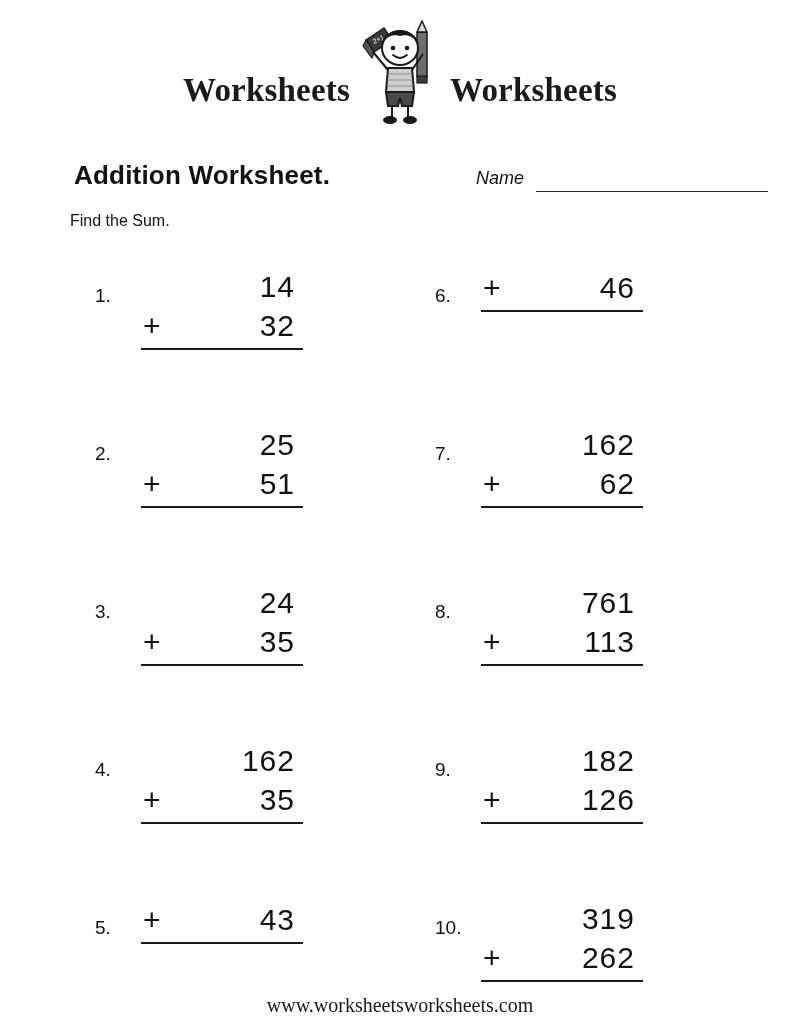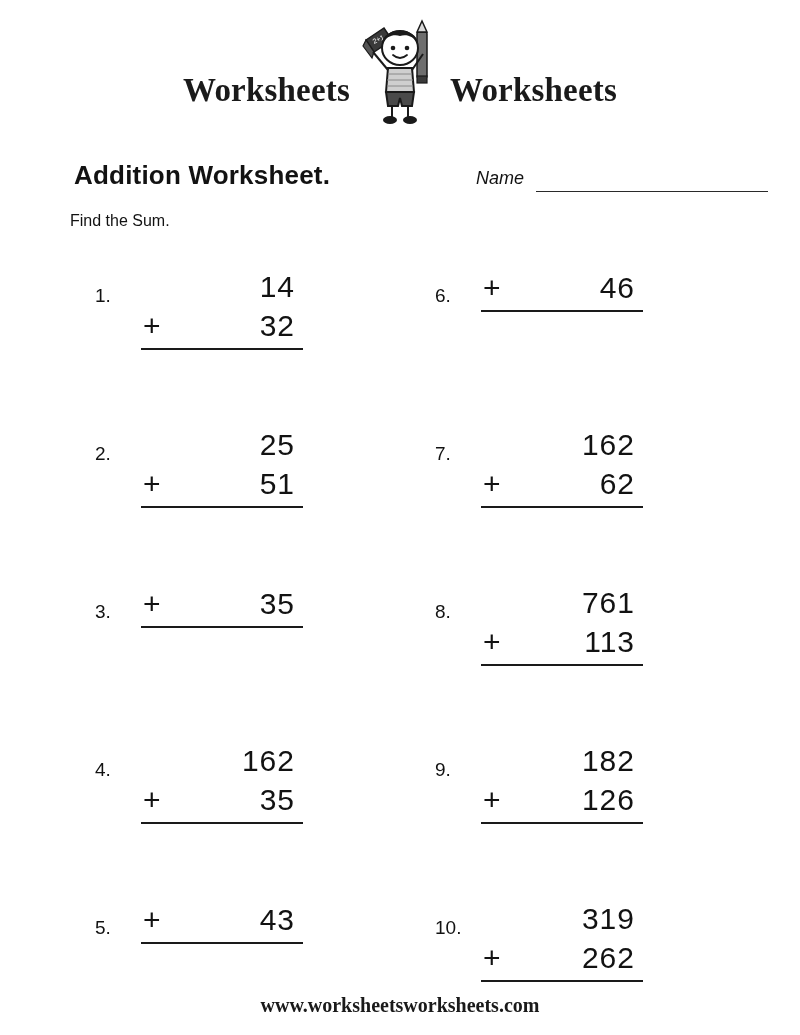--- a/index.html
+++ b/index.html
@@ -151,21 +151,20 @@
   
   .footer {
     position: absolute;
     bottom: 18px;
     left: 0;
     width: 100%;
     text-align: center;
     font-family: "Liberation Serif", serif;
     font-size: 20px;
     color: #1a1a1a;
-    font-weight: bold;
   }
 </style>
 </head>
 <body>
 
 <div class="logo-block">
   <div class="logo-inner">
     <span class="logo-word">Worksheets</span>
 
     <span class="logo-mascot">
@@ -245,20 +244,21 @@
           <span class="plus-sign">+</span>
           <span>51</span>
         </div>
         <div class="rule"></div>
       </div>
     </div>
 
     <div class="problem">
       <div class="prob-num">3.</div>
       <div class="prob-stack">
+        <div class="prob-line1">24</div>
         <div class="prob-line2">
           <span class="plus-sign">+</span>
           <span>35</span>
         </div>
         <div class="rule"></div>
       </div>
     </div>
 
     <div class="problem">
       <div class="prob-num">4.</div>

